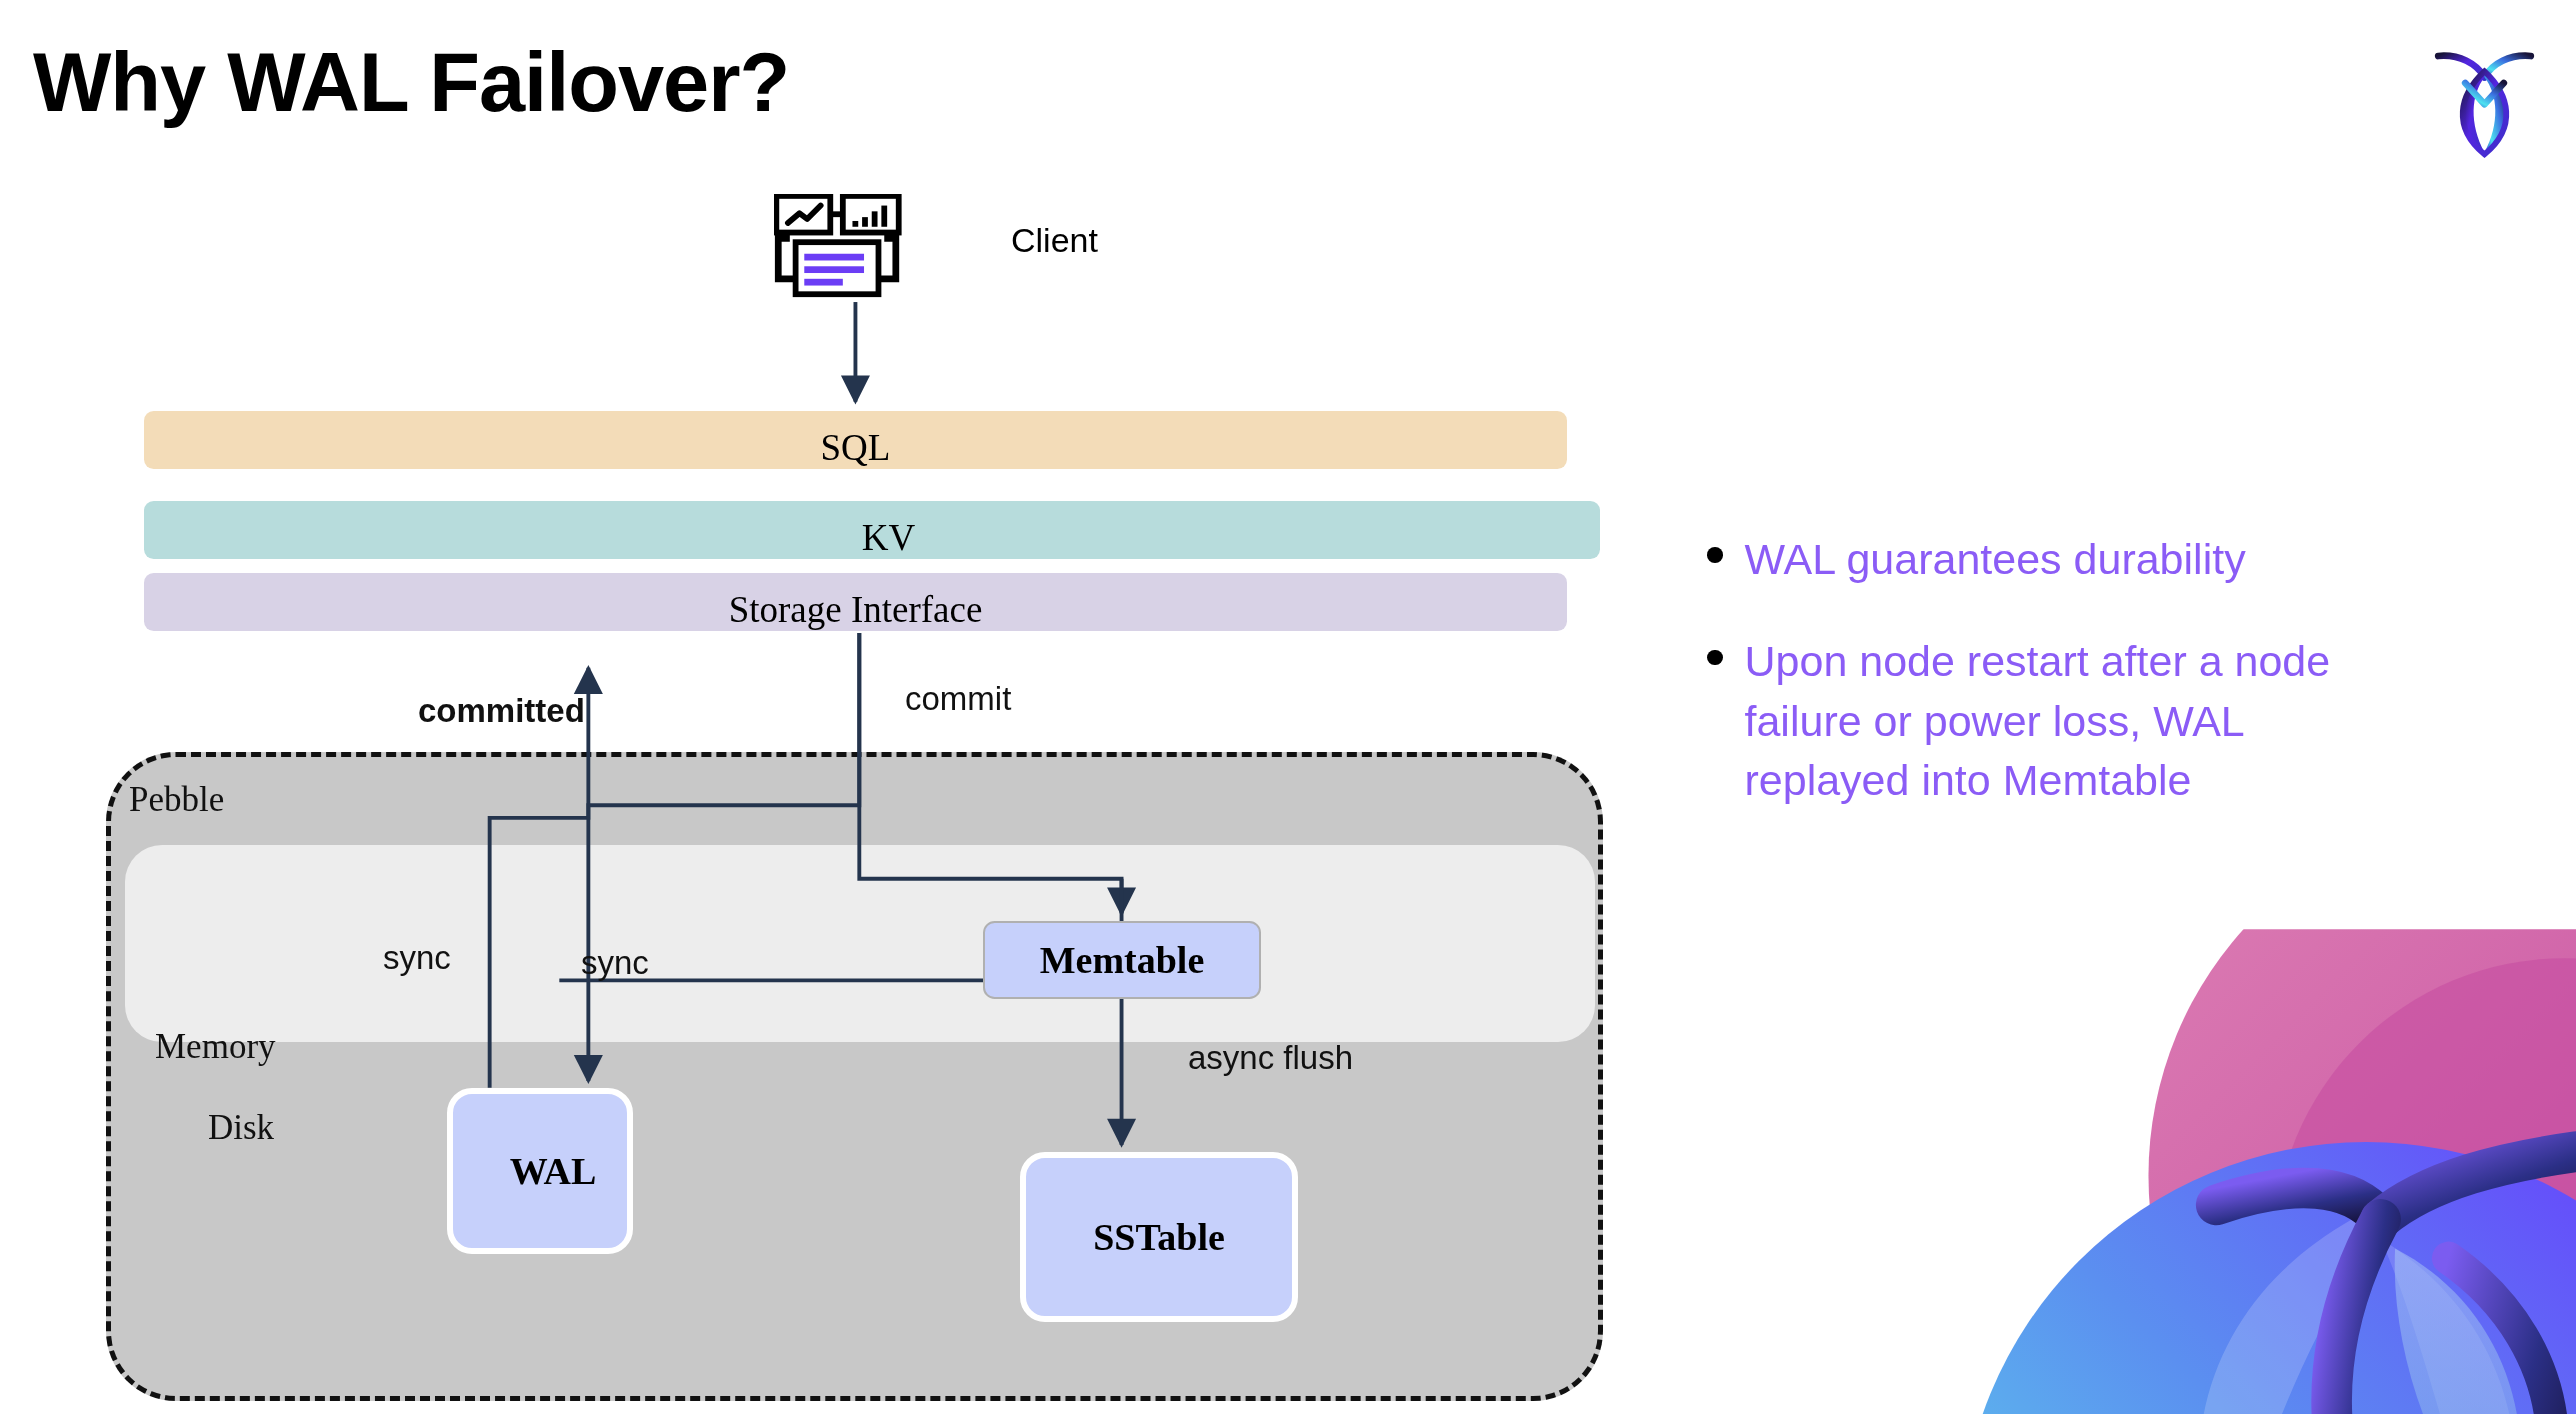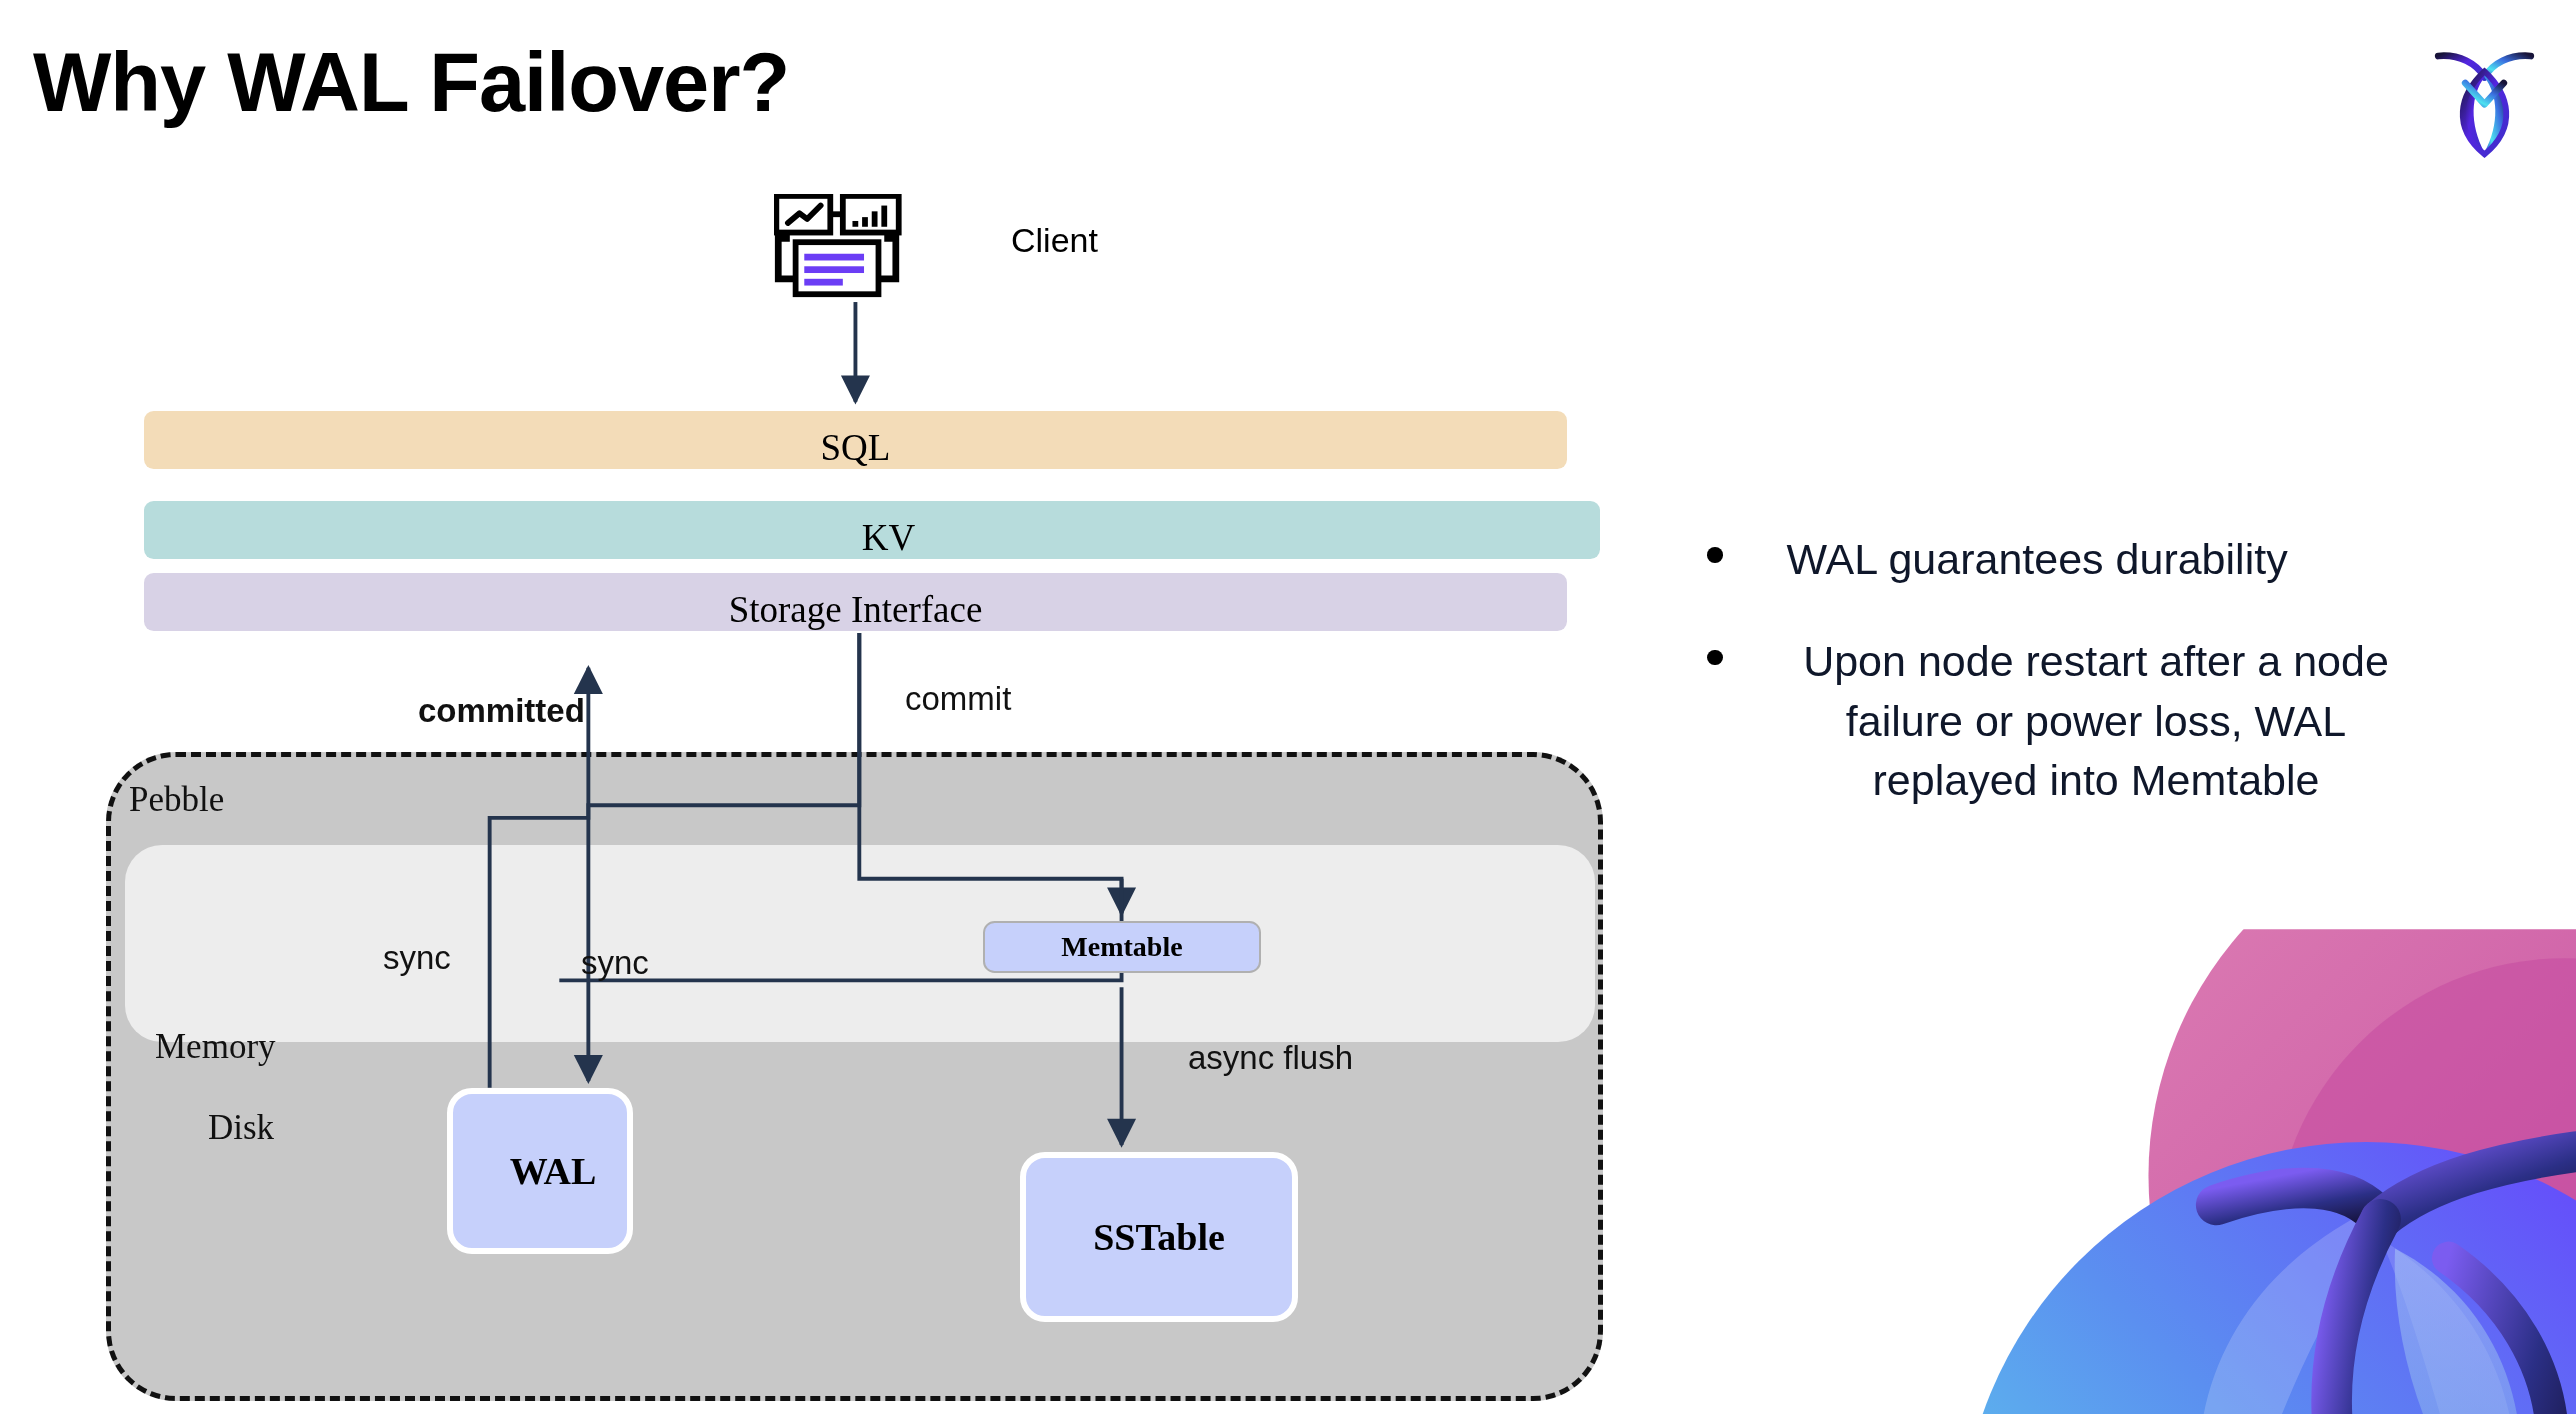--- a/index.html
+++ b/index.html
@@ -110,24 +110,24 @@
     align-items: center;
     justify-content: center;
     background: #c6d0fb;
     font-family: "Liberation Serif", serif;
     font-weight: bold;
     color: #000000;
     box-sizing: border-box;
   }
   #node-memtable {
     left: 983px;  top: 921px;
-    width: 278px;  height: 52px;
+    width: 278px;  height: 78px;
     border-radius: 11.6px;
     border: 2.9px solid #b0b0b0;
-    font-size: 28px;
+    font-size: 38px;
   }
   #node-wal {
     left: 447px;  top: 1088px;
     width: 186px; height: 166px;
     border-radius: 25px;
     border: 6.8px solid #ffffff;
     font-size: 38px;
     padding-left: 26px;
   }
   #node-sstable {
@@ -174,26 +174,25 @@
     margin-bottom: 43px;
   }
   .bullet-dot {
     width: 15.5px; height: 15.5px;
     border-radius: 50%;
     background: #000000;
     flex: 0 0 15.5px;
     margin-top: 17.4px;
   }
   .bullet-text {
-    margin-left: 64px;
+    margin-left: 22px;
     font-family: "Liberation Sans", sans-serif;
     font-size: 43px;
     line-height: 1.38;
-    color: #0f172a;
-    text-align: center;
+    color: #8b5cf6;
   }
 
   
   #decor-mark {
     position: absolute;
     left: 1926px;
     top: 929px;
     width: 650px;
     height: 486px;
     overflow: hidden;

